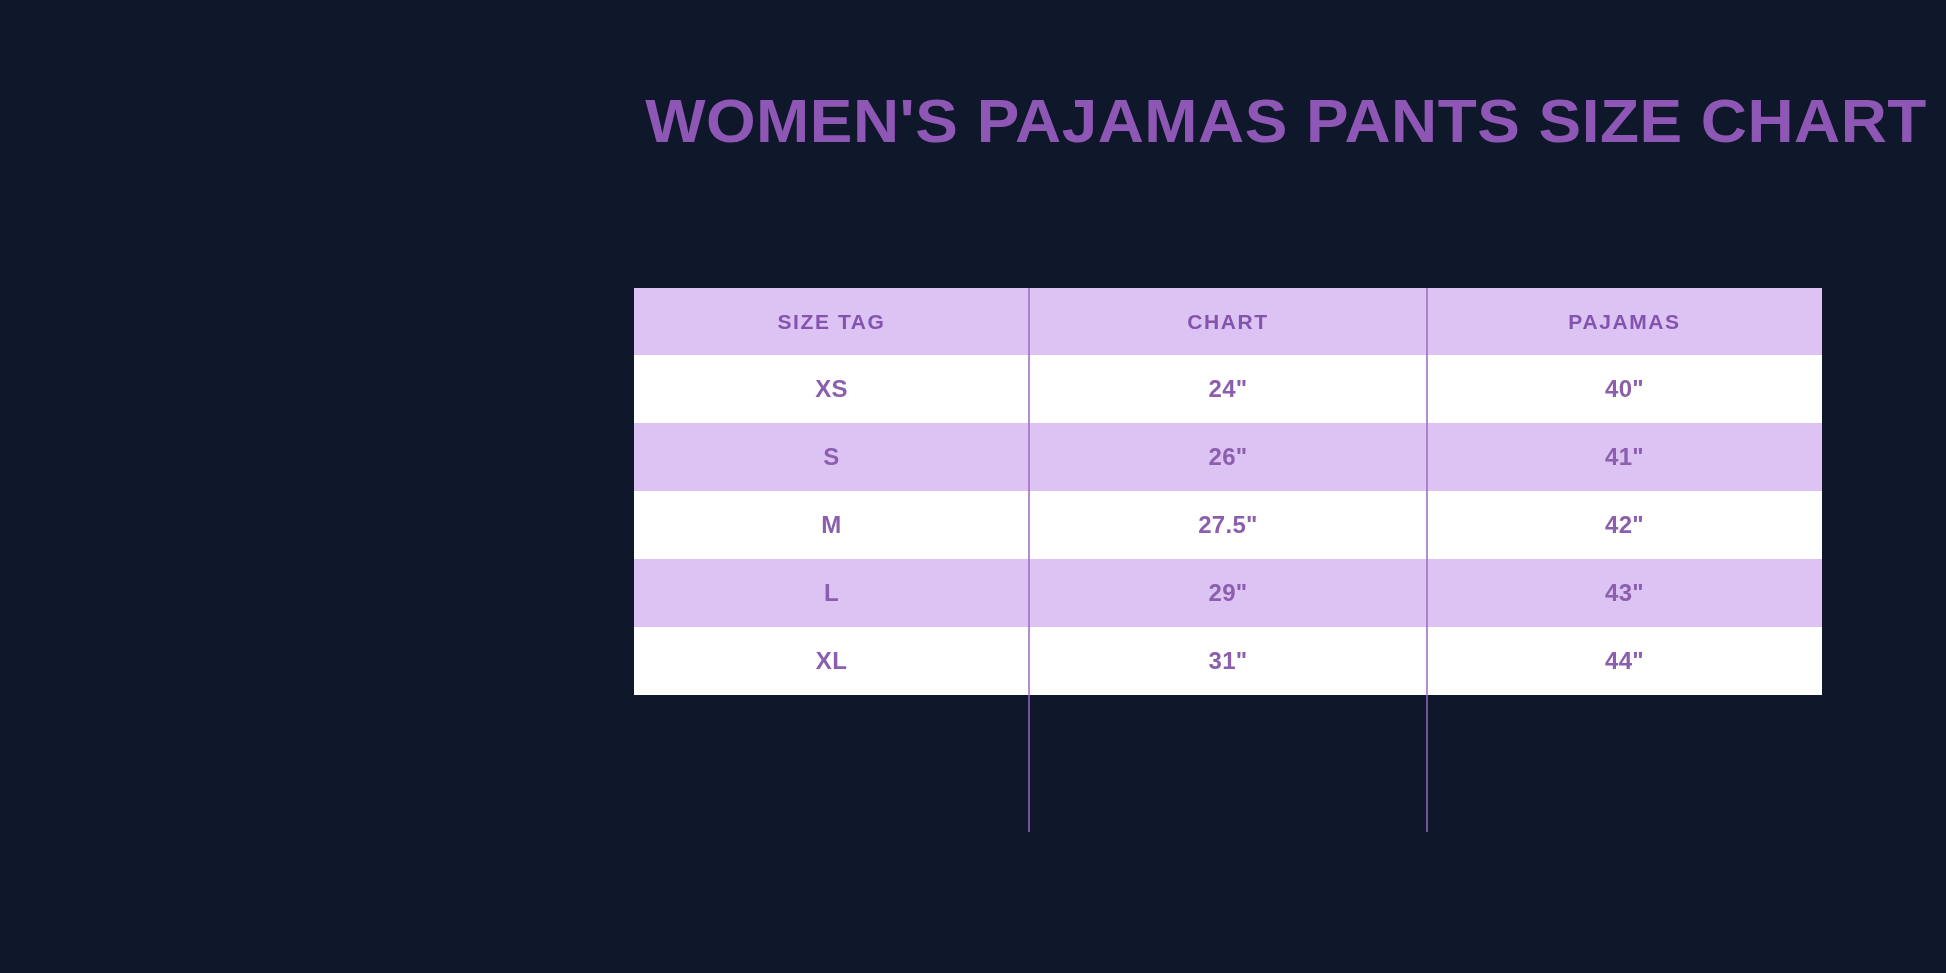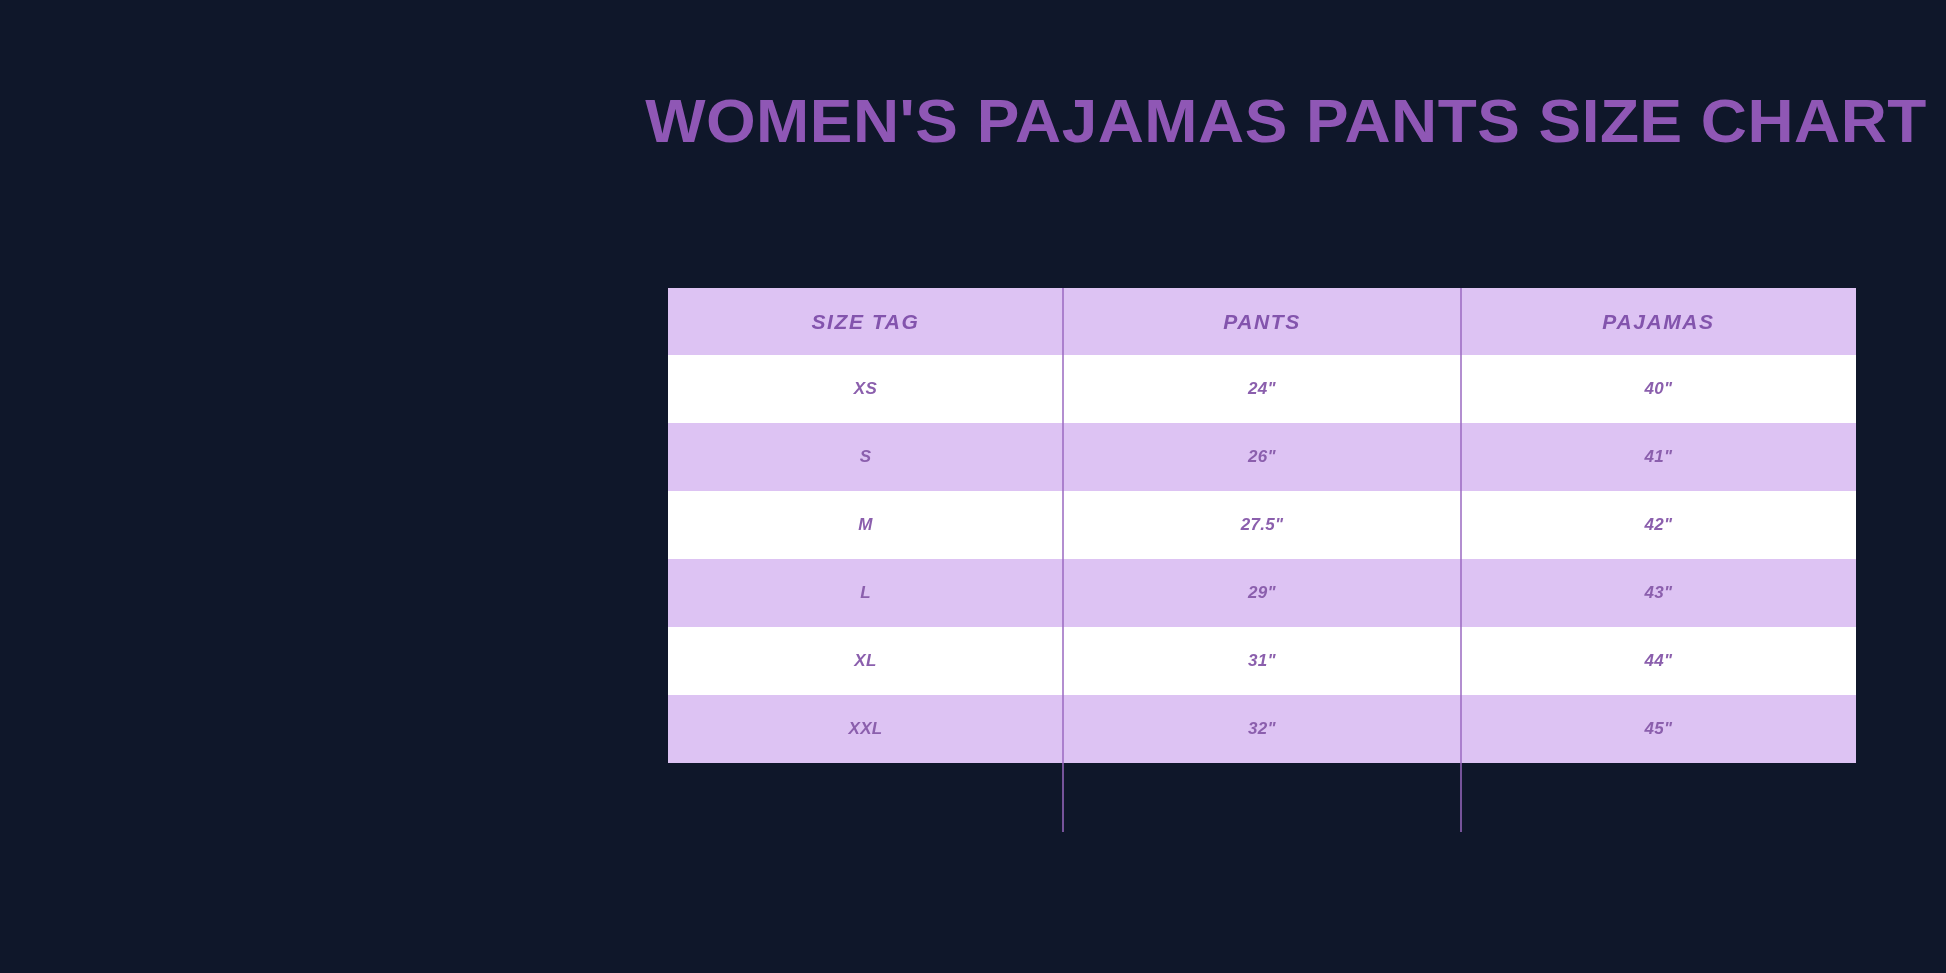--- a/index.html
+++ b/index.html
@@ -35,24 +35,23 @@
     color: #8f57b5;
     line-height: 1.05;
     white-space: nowrap;
     transform: scaleX(1.03);
     transform-origin: center top;
   }
 
   
   .size-table-wrap {
     position: absolute;
-    left: 668px;
+    left: 634px;
     top: 288px;
     width: 1188px;
-    font-style: italic;
   }
 
   table.size-table {
     border-collapse: collapse;
     width: 1188px;
     table-layout: fixed;
   }
 
   table.size-table col.col-size   { width: 395px; }
   table.size-table col.col-waist  { width: 398px; }
@@ -74,21 +73,21 @@
     font-family: "Liberation Sans", sans-serif;
     font-size: 21px;
     font-weight: bold;
     letter-spacing: 1.6px;
   }
 
   table.size-table tbody td {
     height: 68px;
     color: #8b5fad;
     font-family: "Liberation Sans", sans-serif;
-    font-size: 17px;
+    font-size: 24px;
     font-weight: bold;
     letter-spacing: 0.3px;
   }
 
   table.size-table tbody tr.row-shaded td {
     background: #ddc3f3;
   }
   table.size-table tbody tr.row-plain td {
     background: #ffffff;
   }
@@ -117,21 +116,21 @@
 
     <table class="size-table">
       <colgroup>
         <col class="col-size">
         <col class="col-waist">
         <col class="col-height">
       </colgroup>
       <thead>
         <tr>
           <th>SIZE TAG</th>
-          <th>PANTS</th>
+          <th>CHART</th>
           <th>PAJAMAS</th>
         </tr>
       </thead>
       <tbody>
         <tr class="row-plain">
           <td>XS</td>
           <td>24"</td>
           <td>40"</td>
         </tr>
         <tr class="row-shaded">
@@ -147,25 +146,20 @@
         <tr class="row-shaded">
           <td>L</td>
           <td>29"</td>
           <td>43"</td>
         </tr>
         <tr class="row-plain">
           <td>XL</td>
           <td>31"</td>
           <td>44"</td>
         </tr>
-        <tr class="row-shaded">
-          <td>XXL</td>
-          <td>32"</td>
-          <td>45"</td>
-        </tr>
       </tbody>
     </table>
 
     <div class="col-divider d1"></div>
     <div class="col-divider d2"></div>
 
   </div>
 
 </div>
 

